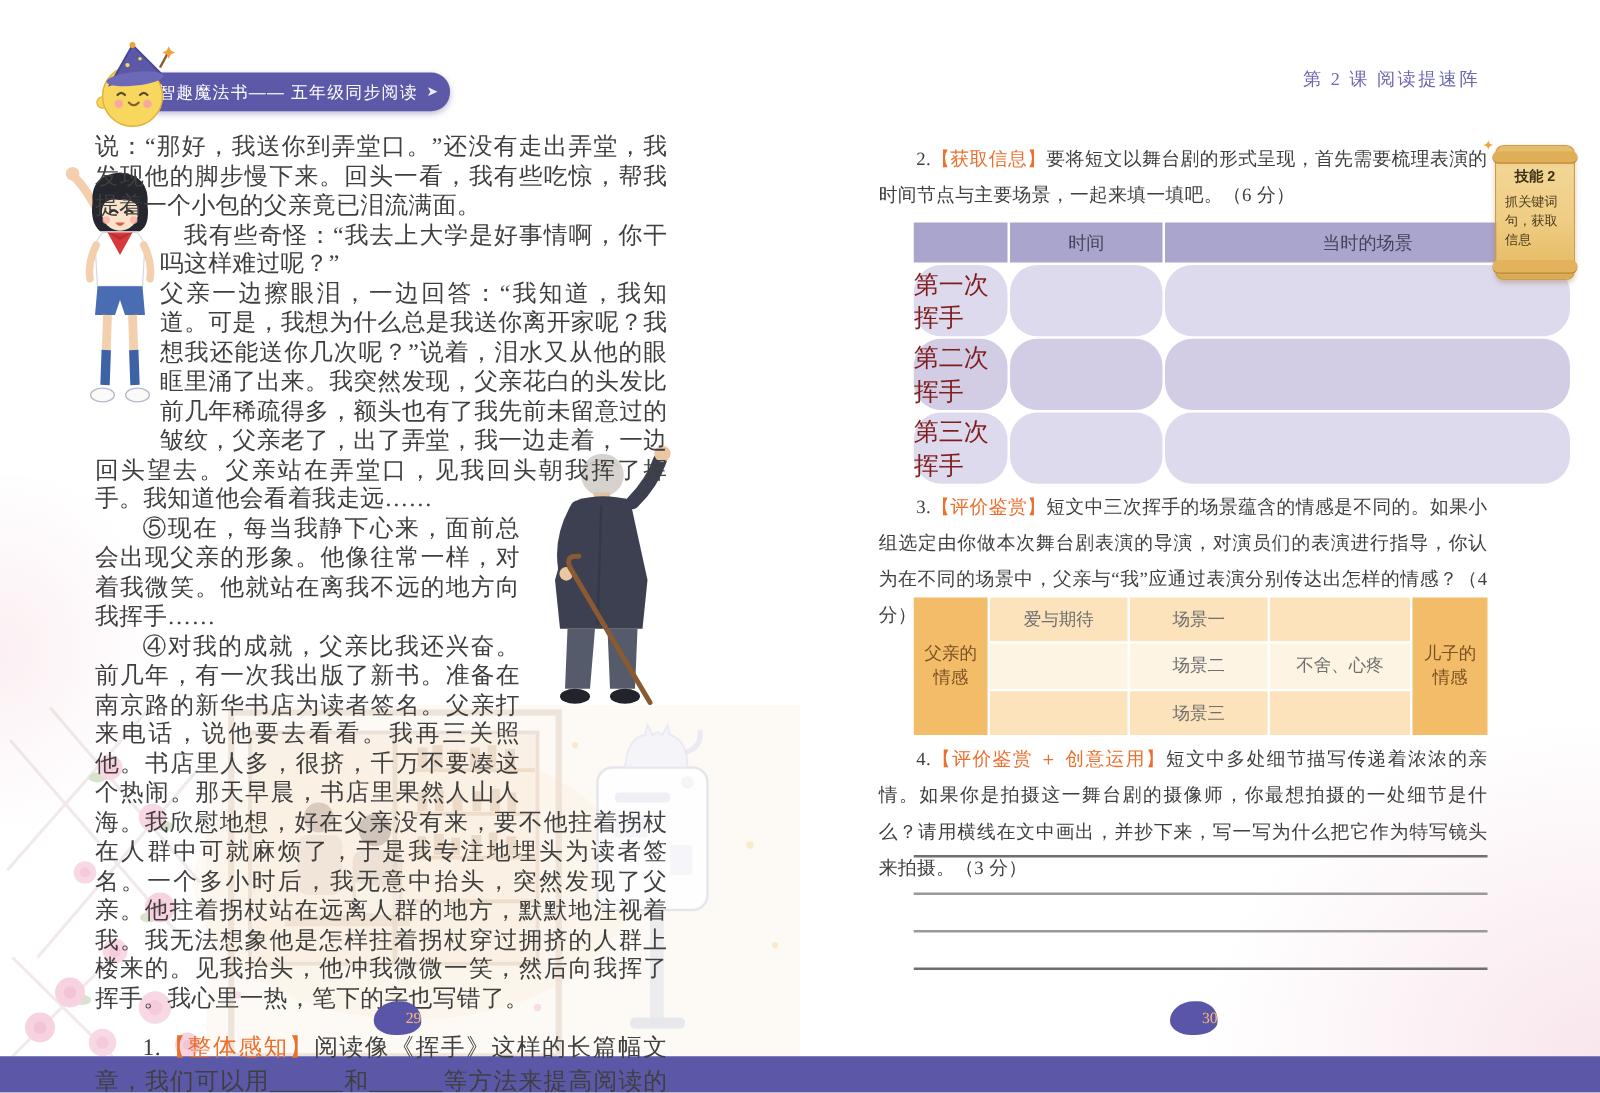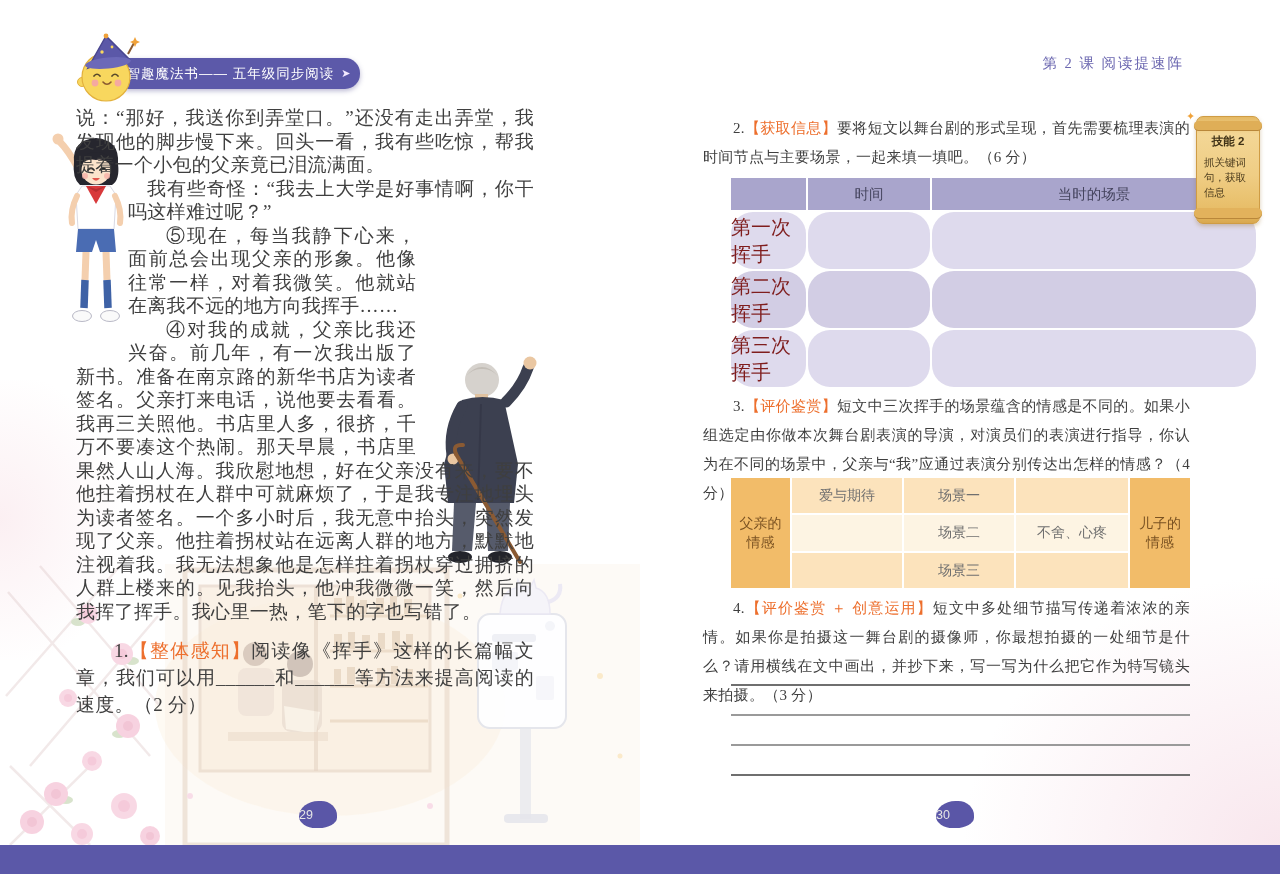--- a/index.html
+++ b/index.html
@@ -80,23 +80,23 @@
     text-align:center;font-size:14px;line-height:19px;padding:0 8px;}
   .t2cell{display:flex;align-items:center;justify-content:center;font-size:14px;color:#6f6f6f;}
   .o1{background:#fce3bc;} .o2{background:#fdf4e3;} .o3{background:#fce3bc;}
 
   
   .ans{position:absolute;left:91px;width:459px;height:0;border-top:2px solid #9a9a9a;z-index:2;}
   .ans.dark{border-top-color:#6f6f6f;}
   .a1{top:684px;} .a2{top:714px;} .a3{top:744px;} .a4{top:774px;}
 
   
-  .page-badge{position:absolute;width:38px;height:27px;background:#5a56a7;color:#e5e5e5;
-    display:flex;align-items:center;justify-content:flex-start;font-size:12.5px;z-index:3;
-    border-radius:55% 45% 52% 48% / 62% 58% 42% 46%;font-family:Liberation Sans, sans-serif;}
+  .page-badge{position:absolute;width:38px;height:27px;background:#5a56a7;color:#fdba74;
+    display:flex;align-items:center;justify-content:flex-end;font-size:12.5px;z-index:3;
+    border-radius:55% 45% 52% 48% / 62% 58% 42% 46%;font-family:Liberation Serif, serif;}
   .badge-left{left:299px;top:801px;}
   .badge-right{left:296px;top:801px;}
 </style>
 </head>
 <body>
 
 <div class="canvas">
 
   <div class="top-gradient"></div>
   <div class="cloud" style="left:180px;top:8px;width:160px;height:46px;"></div>
@@ -285,20 +285,21 @@
       <ellipse cx="42" cy="207" rx="12" ry="6" fill="#23242b"></ellipse>
         <ellipse cx="82" cy="207" rx="12" ry="6" fill="#23242b"></ellipse>
       <path d="M38,104 q-4,-10 7,-9" stroke="#8a5a33" stroke-width="4" fill="none" stroke-linecap="round"></path>
       <line x1="38" y1="104" x2="102" y2="212" stroke="#8a5a33" stroke-width="4" stroke-linecap="round"></line>
     </svg>
 
     <div class="body-text">
       <p>说：“那好，我送你到弄堂口。”还没有走出弄堂，我发现他的脚步慢下来。回头一看，我有些吃惊，帮我提着一个小包的父亲竟已泪流满面。</p>
       <div class="girl-spacer"></div>
       <p class="ind1">我有些奇怪：“我去上大学是好事情啊，你干吗这样难过呢？”</p>
+      <p>父亲一边擦眼泪，一边回答：“我知道，我知道。可是，我想为什么总是我送你离开家呢？我想我还能送你几次呢？”说着，泪水又从他的眼眶里涌了出来。我突然发现，父亲花白的头发比前几年稀疏得多，额头也有了我先前未留意过的皱纹，父亲老了，出了弄堂，我一边走着，一边回头望去。父亲站在弄堂口，见我回头朝我挥了挥手。我知道他会看着我走远……</p>
       <div class="man-spacer"></div>
       <p class="pind">⑤现在，每当我静下心来，面前总会出现父亲的形象。他像往常一样，对着我微笑。他就站在离我不远的地方向我挥手……</p>
       <p class="pind">④对我的成就，父亲比我还兴奋。前几年，有一次我出版了新书。准备在南京路的新华书店为读者签名。父亲打来电话，说他要去看看。我再三关照他。书店里人多，很挤，千万不要凑这个热闹。那天早晨，书店里果然人山人海。我欣慰地想，好在父亲没有来，要不他拄着拐杖在人群中可就麻烦了，于是我专注地埋头为读者签名。一个多小时后，我无意中抬头，突然发现了父亲。他拄着拐杖站在远离人群的地方，默默地注视着我。我无法想象他是怎样拄着拐杖穿过拥挤的人群上楼来的。见我抬头，他冲我微微一笑，然后向我挥了挥手。我心里一热，笔下的字也写错了。</p>
       <p class="question q1"><span>1.</span><span class="qtag">【整体感知】</span><span>阅读像《挥手》这样的长篇幅文章，我们可以用______和______等方法来提高阅读的速度。（2 分）</span></p>
     </div>
 
     <div class="page-badge badge-left">
       <span>29</span>
     </div>
   </div>

